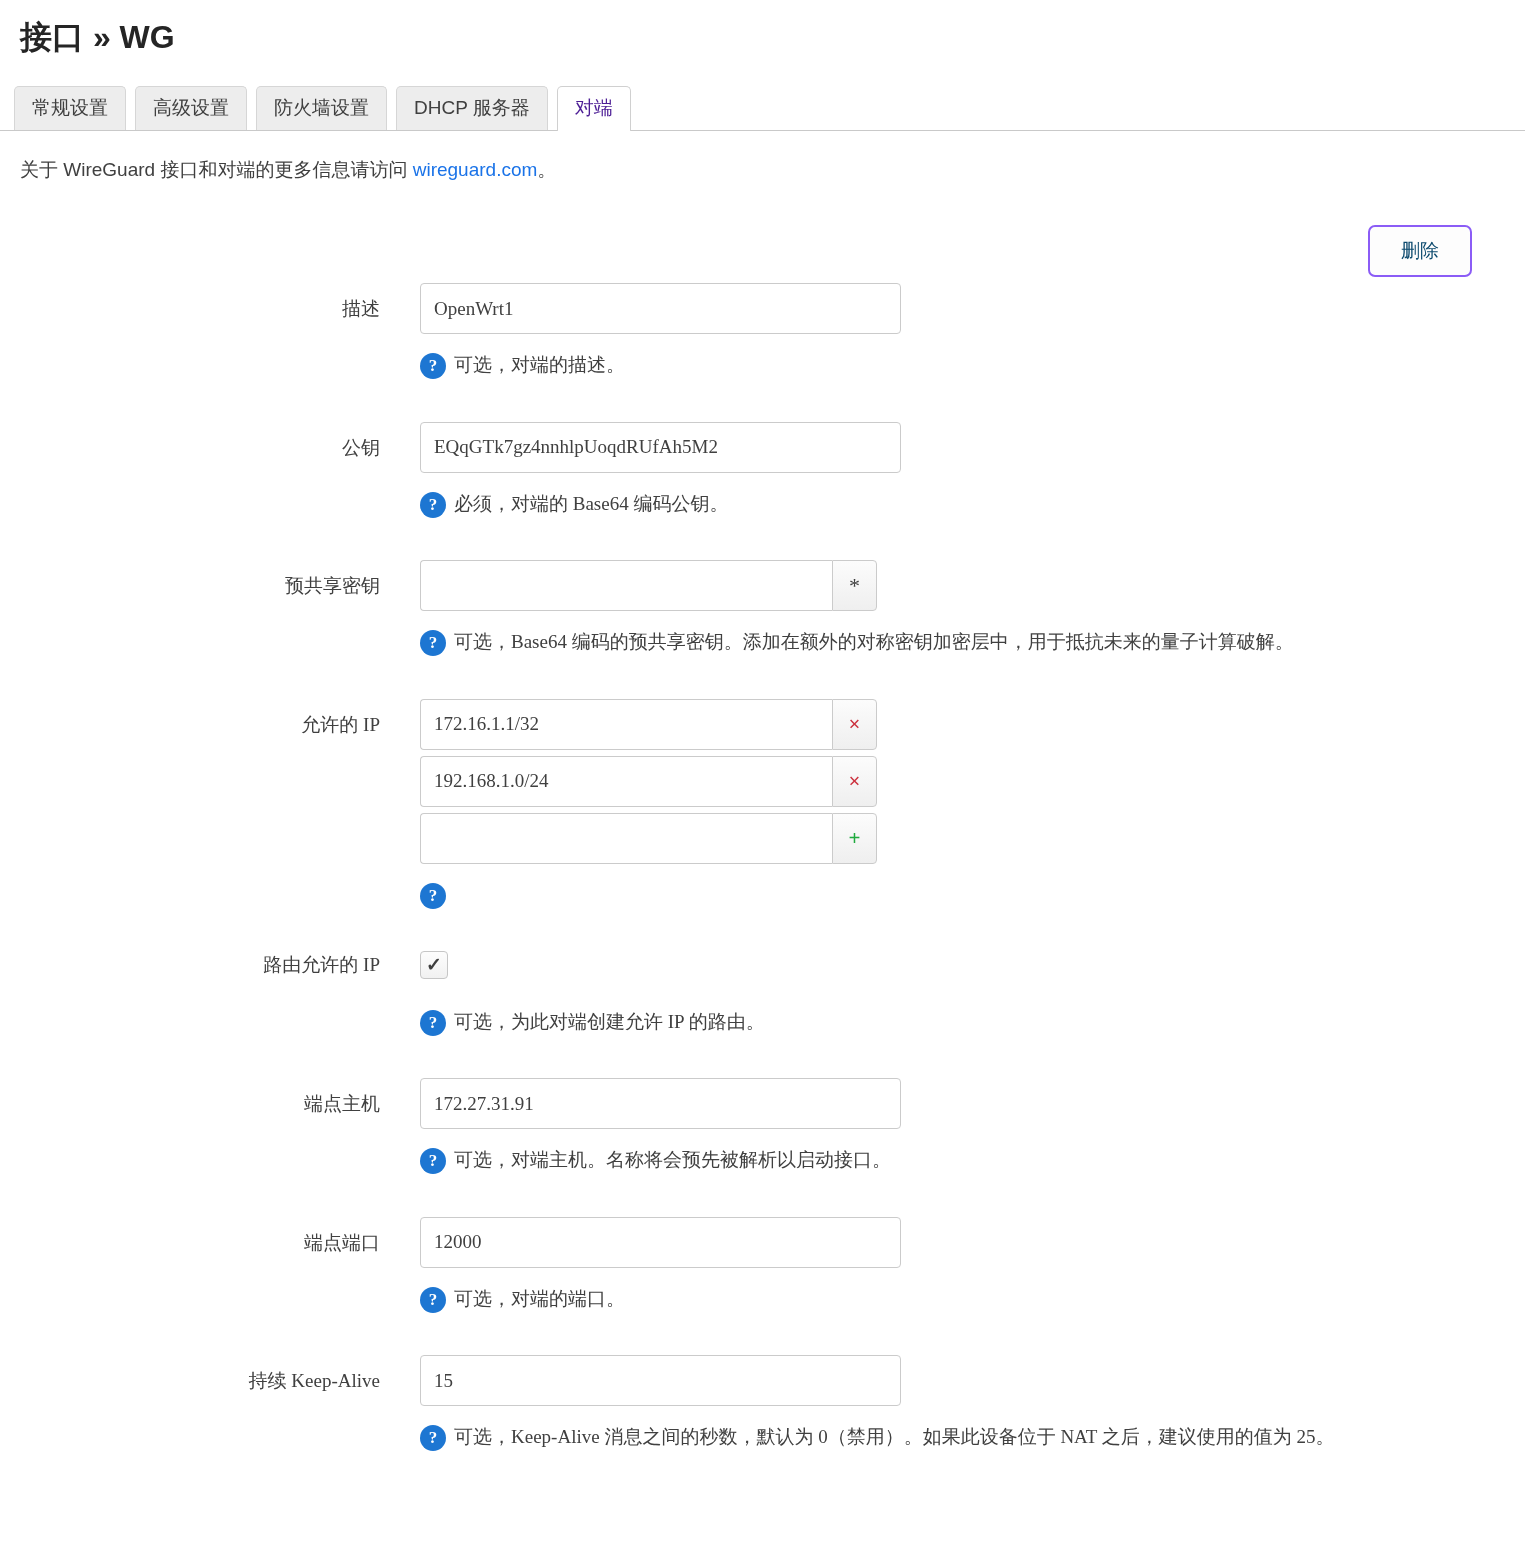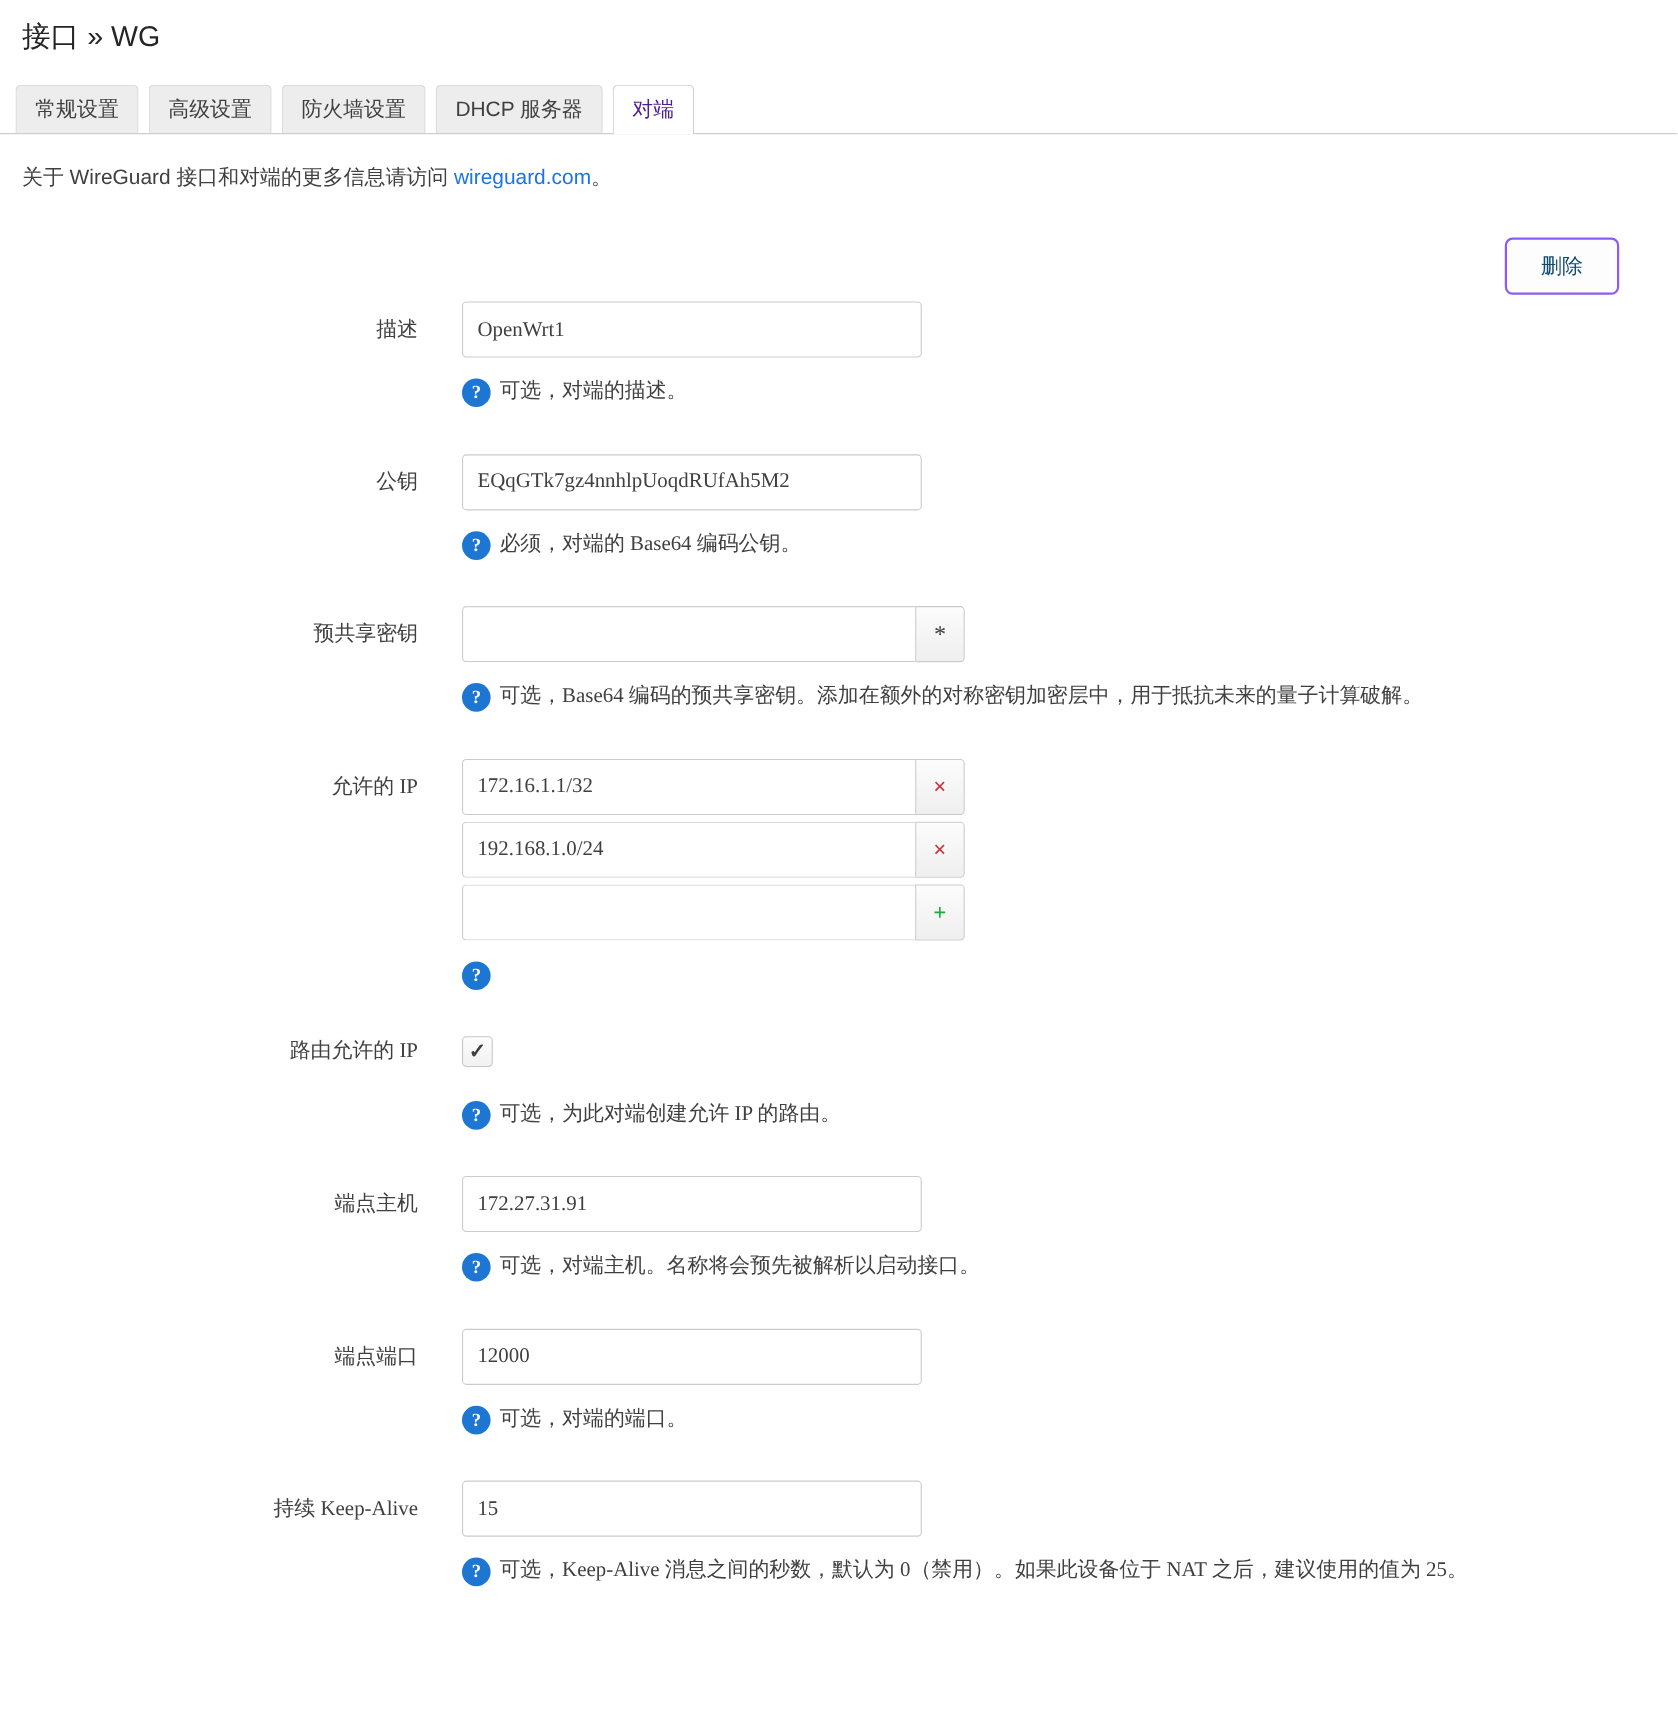--- a/index.html
+++ b/index.html
@@ -7,22 +7,22 @@
   body {
     font-family: "Liberation Sans", "DejaVu Sans", sans-serif;
     color: #404040;
     width: 1525px;
     min-height: 1555px;
     padding: 16px 20px 30px 20px;
   }
 
   
   .page-title {
-    font-size: 26px;
-    font-weight: normal;
+    font-size: 32px;
+    font-weight: bold;
     color: #252525;
     margin: 0 0 26px 0;
   }
 
   
   .tabbar {
     display: flex;
     align-items: flex-end;
     border-bottom: 1px solid #c9c9c9;
     margin: 0 -20px;
@@ -83,21 +83,21 @@
     text-align: right;
     padding-right: 40px;
     font-size: 19px;
     line-height: 51px;
     color: #404040;
   }
   .form-row.checkbox-row .row-label { line-height: 28px; }
   .row-content { flex: 1; min-width: 0; }
 
   .text-input {
-    width: 418px;
+    width: 481px;
     height: 51px;
     border: 1.6px solid #cbcbcb;
     border-radius: 4px;
     font-size: 19px;
     font-family: inherit;
     color: #404040;
     padding: 0 13px;
     outline: none;
     background: #fff;
   }

